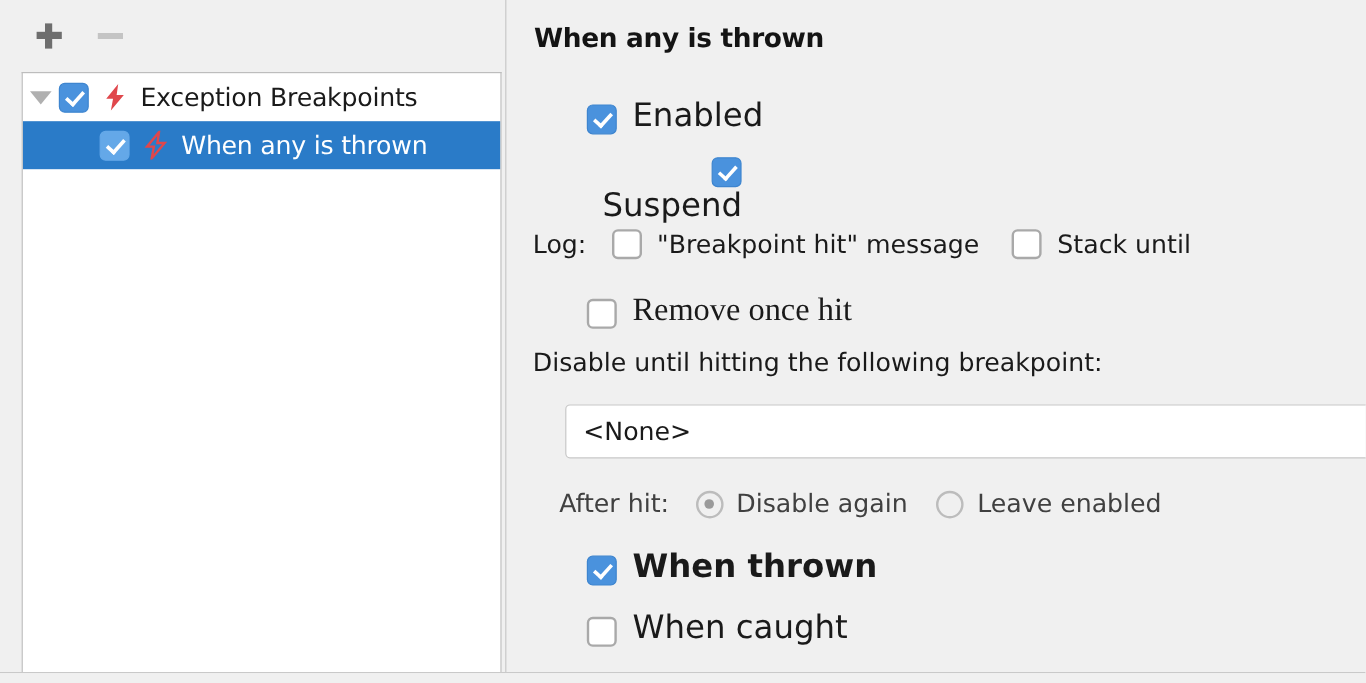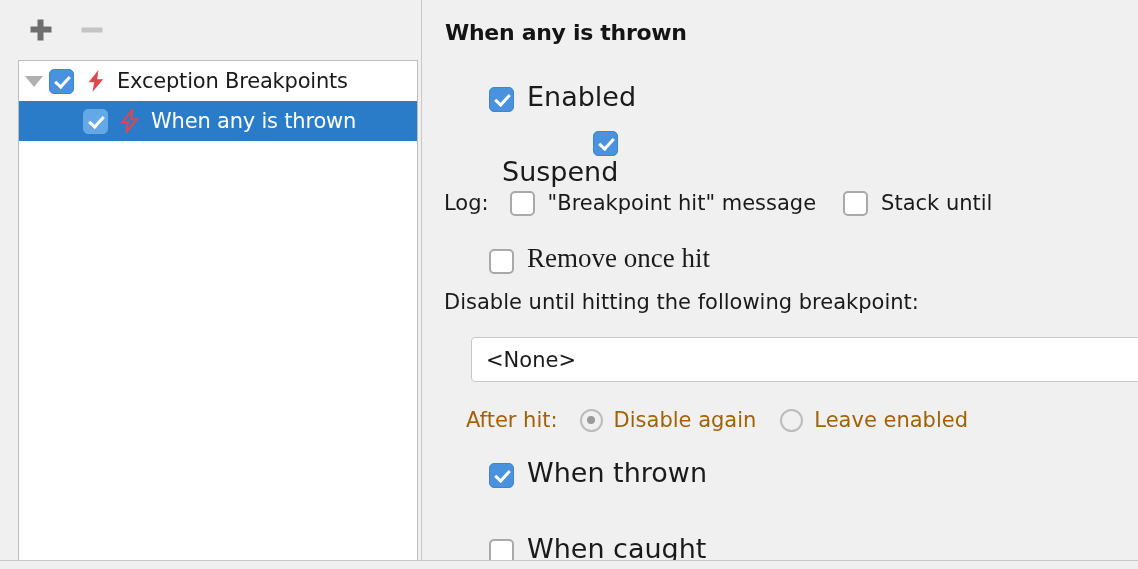--- a/index.html
+++ b/index.html
@@ -204,29 +204,30 @@
     align-items: flex-end;
     font-size: 27px;
     white-space: nowrap;
     padding-left: 44px;
   }
   .chk-line .lbl { margin-left: 13px; }
 
   #row-enabled  { left: 23px; top: 81px; }
   #row-suspend  { left: 23px; top: 131px; flex-direction: column; }
   #row-remove   { left: 23px; top: 243px; font-family: Liberation Serif, serif; }
-  #row-thrown   { left: 23px; top: 457px; }
-  #row-caught   { left: 23px; top: 508px; margin-top: 25px; }
+  #row-thrown   { left: 23px; top: 457px; font-weight: bold; }
+  #row-caught   { left: 23px; top: 508px; }
 
   
   #row-log {
     position: absolute;
     left: 22px;
     top: 191px;
     display: flex;
+    align-items: center;
     font-size: 21px;
     white-space: nowrap;
   }
   #row-log .log-label { margin-right: 21px; }
   #row-log .lbl { margin-left: 13px; }
   #row-log .gap { width: 27px; flex: 0 0 27px; }
 
   #disable-label {
     position: absolute;
     left: 22px;
@@ -252,21 +253,21 @@
     padding-left: 14px;
   }
 
   #row-afterhit {
     position: absolute;
     left: 44px;
     top: 408px;
     display: flex;
     align-items: center;
     font-size: 21px;
-    color: #a16207;
+    color: #404040;
     white-space: nowrap;
   }
   #row-afterhit .ah-label { margin-right: 22px; }
   #row-afterhit .lbl { margin-left: 11px; }
   #row-afterhit .gap { width: 24px; flex: 0 0 24px; }
 
   .radio {
     position: relative;
     width: 23px;
     height: 23px;

